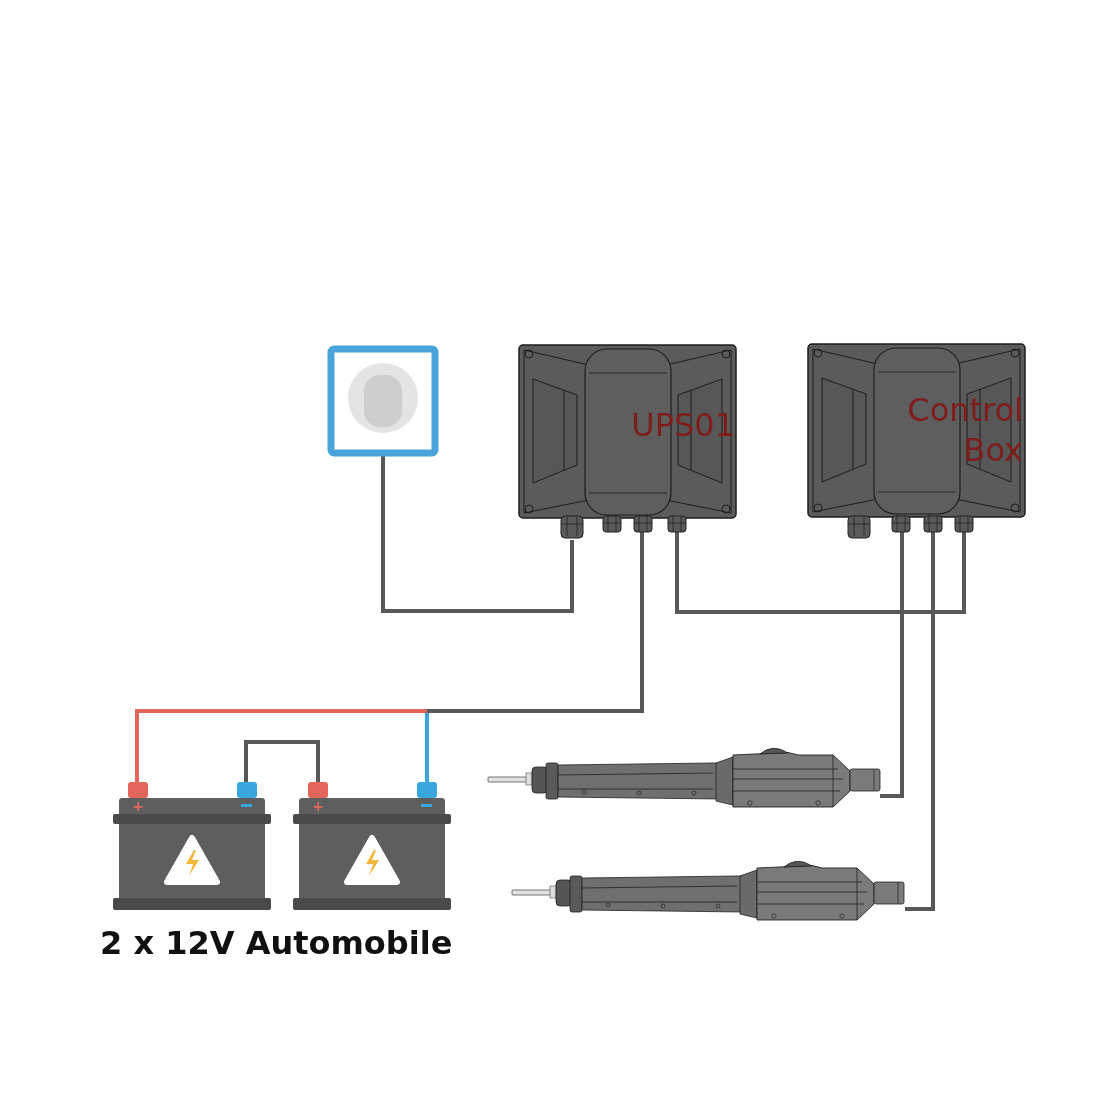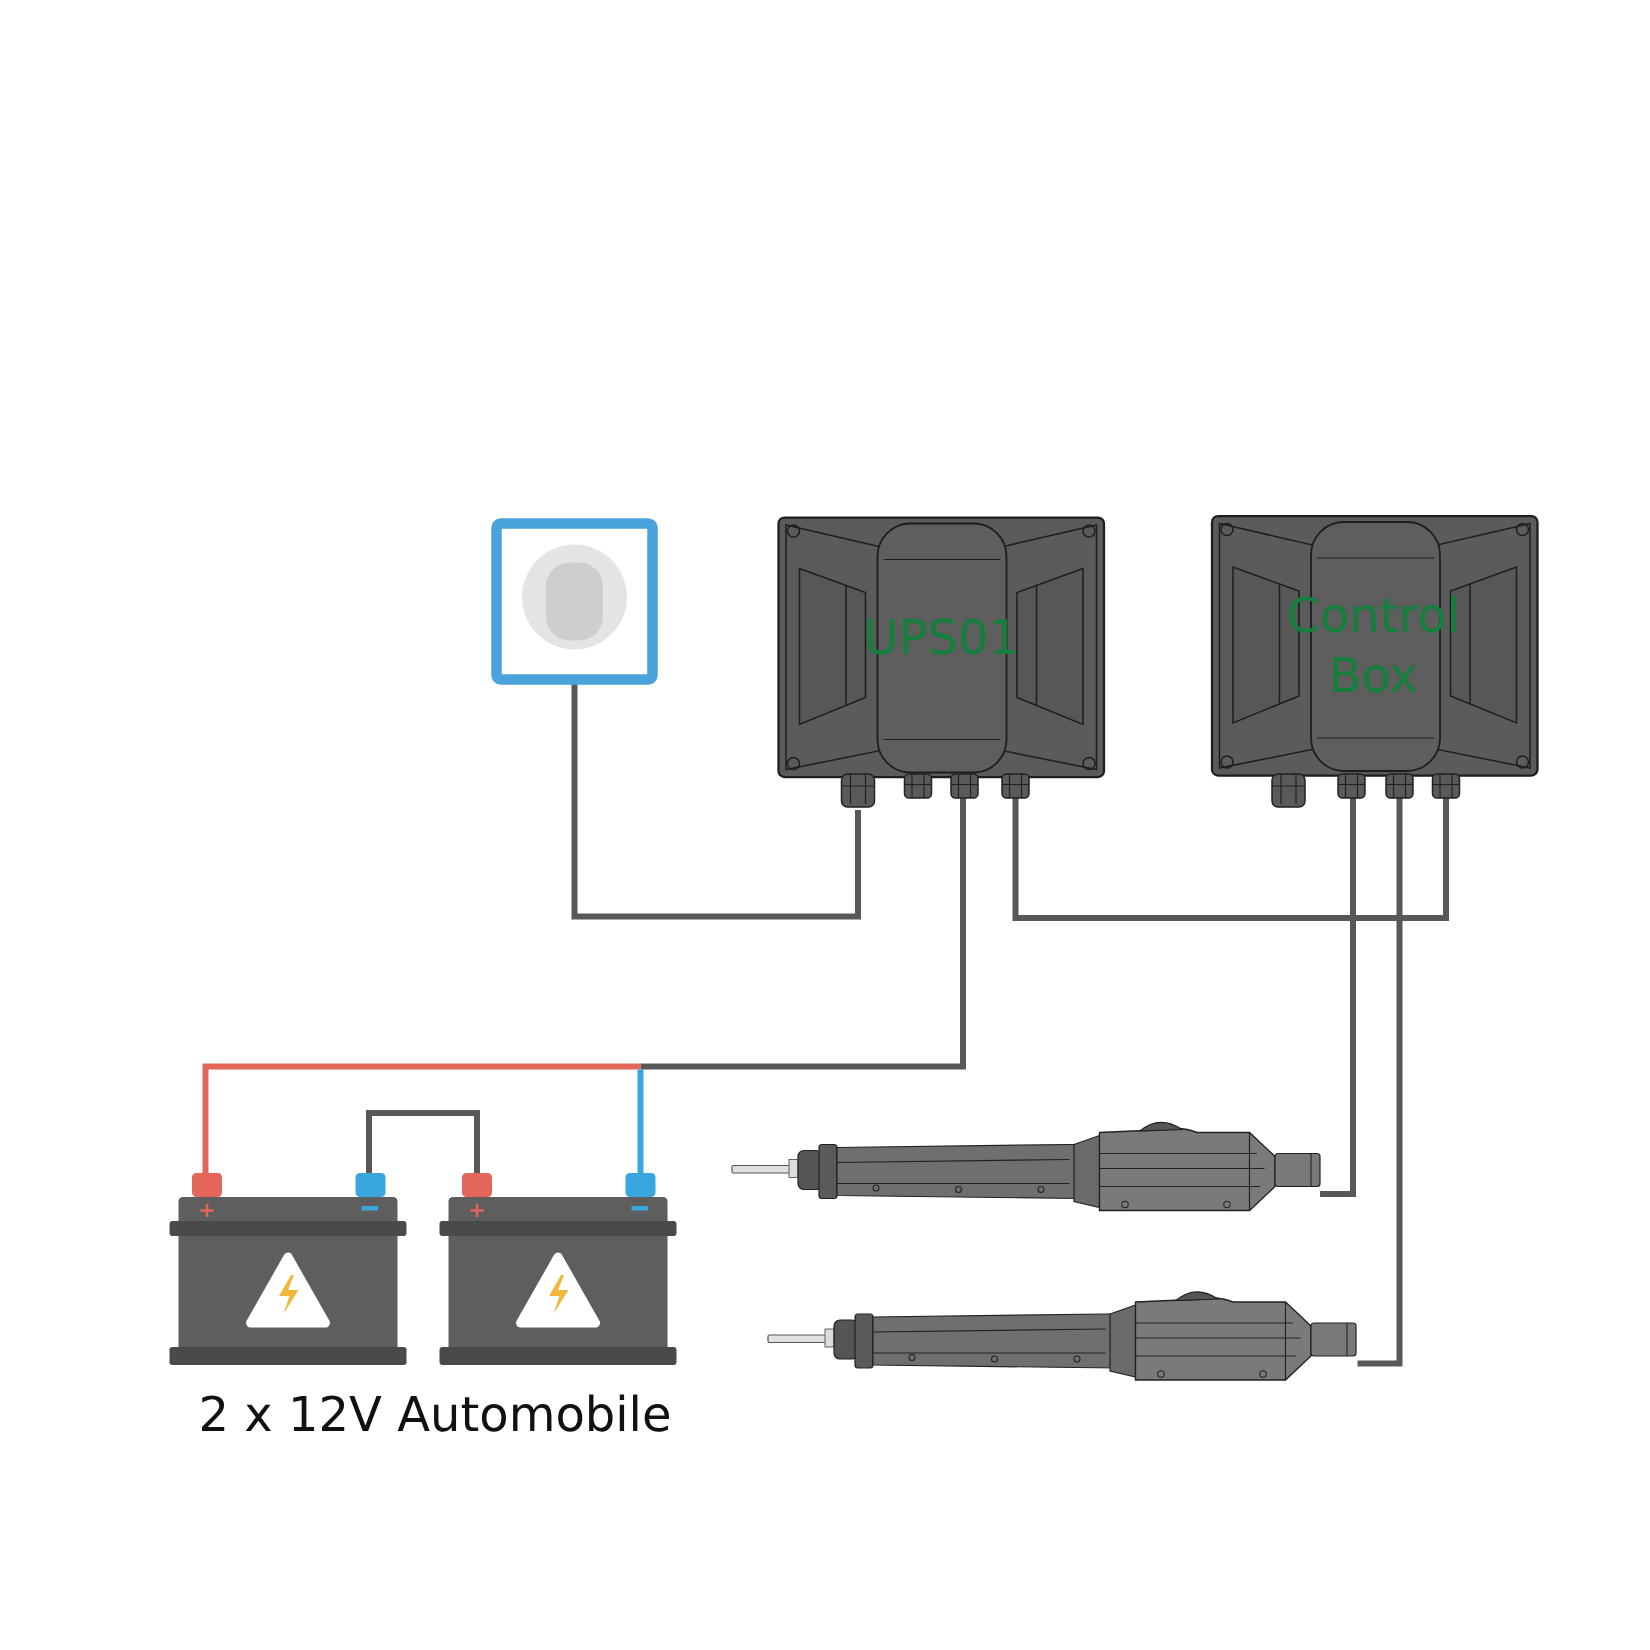--- a/index.html
+++ b/index.html
@@ -1,21 +1,21 @@
 <!DOCTYPE html>
 <html><head>
 <meta charset="utf-8">
 <style>
   html, body { margin:0; padding:0; background:#ffffff; }
   body { width:1100px; height:1100px; position:relative; overflow:hidden; font-family:"DejaVu Sans", sans-serif; }
   svg#diagram { position:absolute; left:0; top:0; width:1100px; height:1100px; }
-  .lbl-box { position:absolute; color:#15803d; text-align:center; font-family:"DejaVu Sans", sans-serif; line-height:40px; }
+  .lbl-box { position:absolute; color:#7f1d1d; text-align:right; font-family:"DejaVu Sans", sans-serif; line-height:40px; }
   #ups-label { left:520px; top:405px; width:215px; font-size:32px; }
   #cb-label { left:808px; top:390px; width:215px; font-size:32px; }
-  #battery-caption { position:absolute; left:100px; top:922px; width:380px; text-align:center; color:#111; font-size:32px; line-height:42px; font-family:"DejaVu Sans", sans-serif; }
+  #battery-caption { position:absolute; left:100px; top:922px; width:380px; text-align:left; color:#111; font-size:32px; line-height:42px; font-family:"DejaVu Sans", sans-serif;font-weight:bold; }
 </style>
 </head>
 <body>
 
 <svg id="diagram" viewBox="0 0 1100 1100" xmlns="http://www.w3.org/2000/svg">
   <defs>
     <g id="gland">
       <rect x="-9" y="0" width="18" height="16" rx="3" fill="#5a5a5a" stroke="#222" stroke-width="1"></rect>
       <line x1="-4" y1="0" x2="-4" y2="16" stroke="#222" stroke-width="0.8"></line>
       <line x1="4" y1="0" x2="4" y2="16" stroke="#222" stroke-width="0.8"></line>

